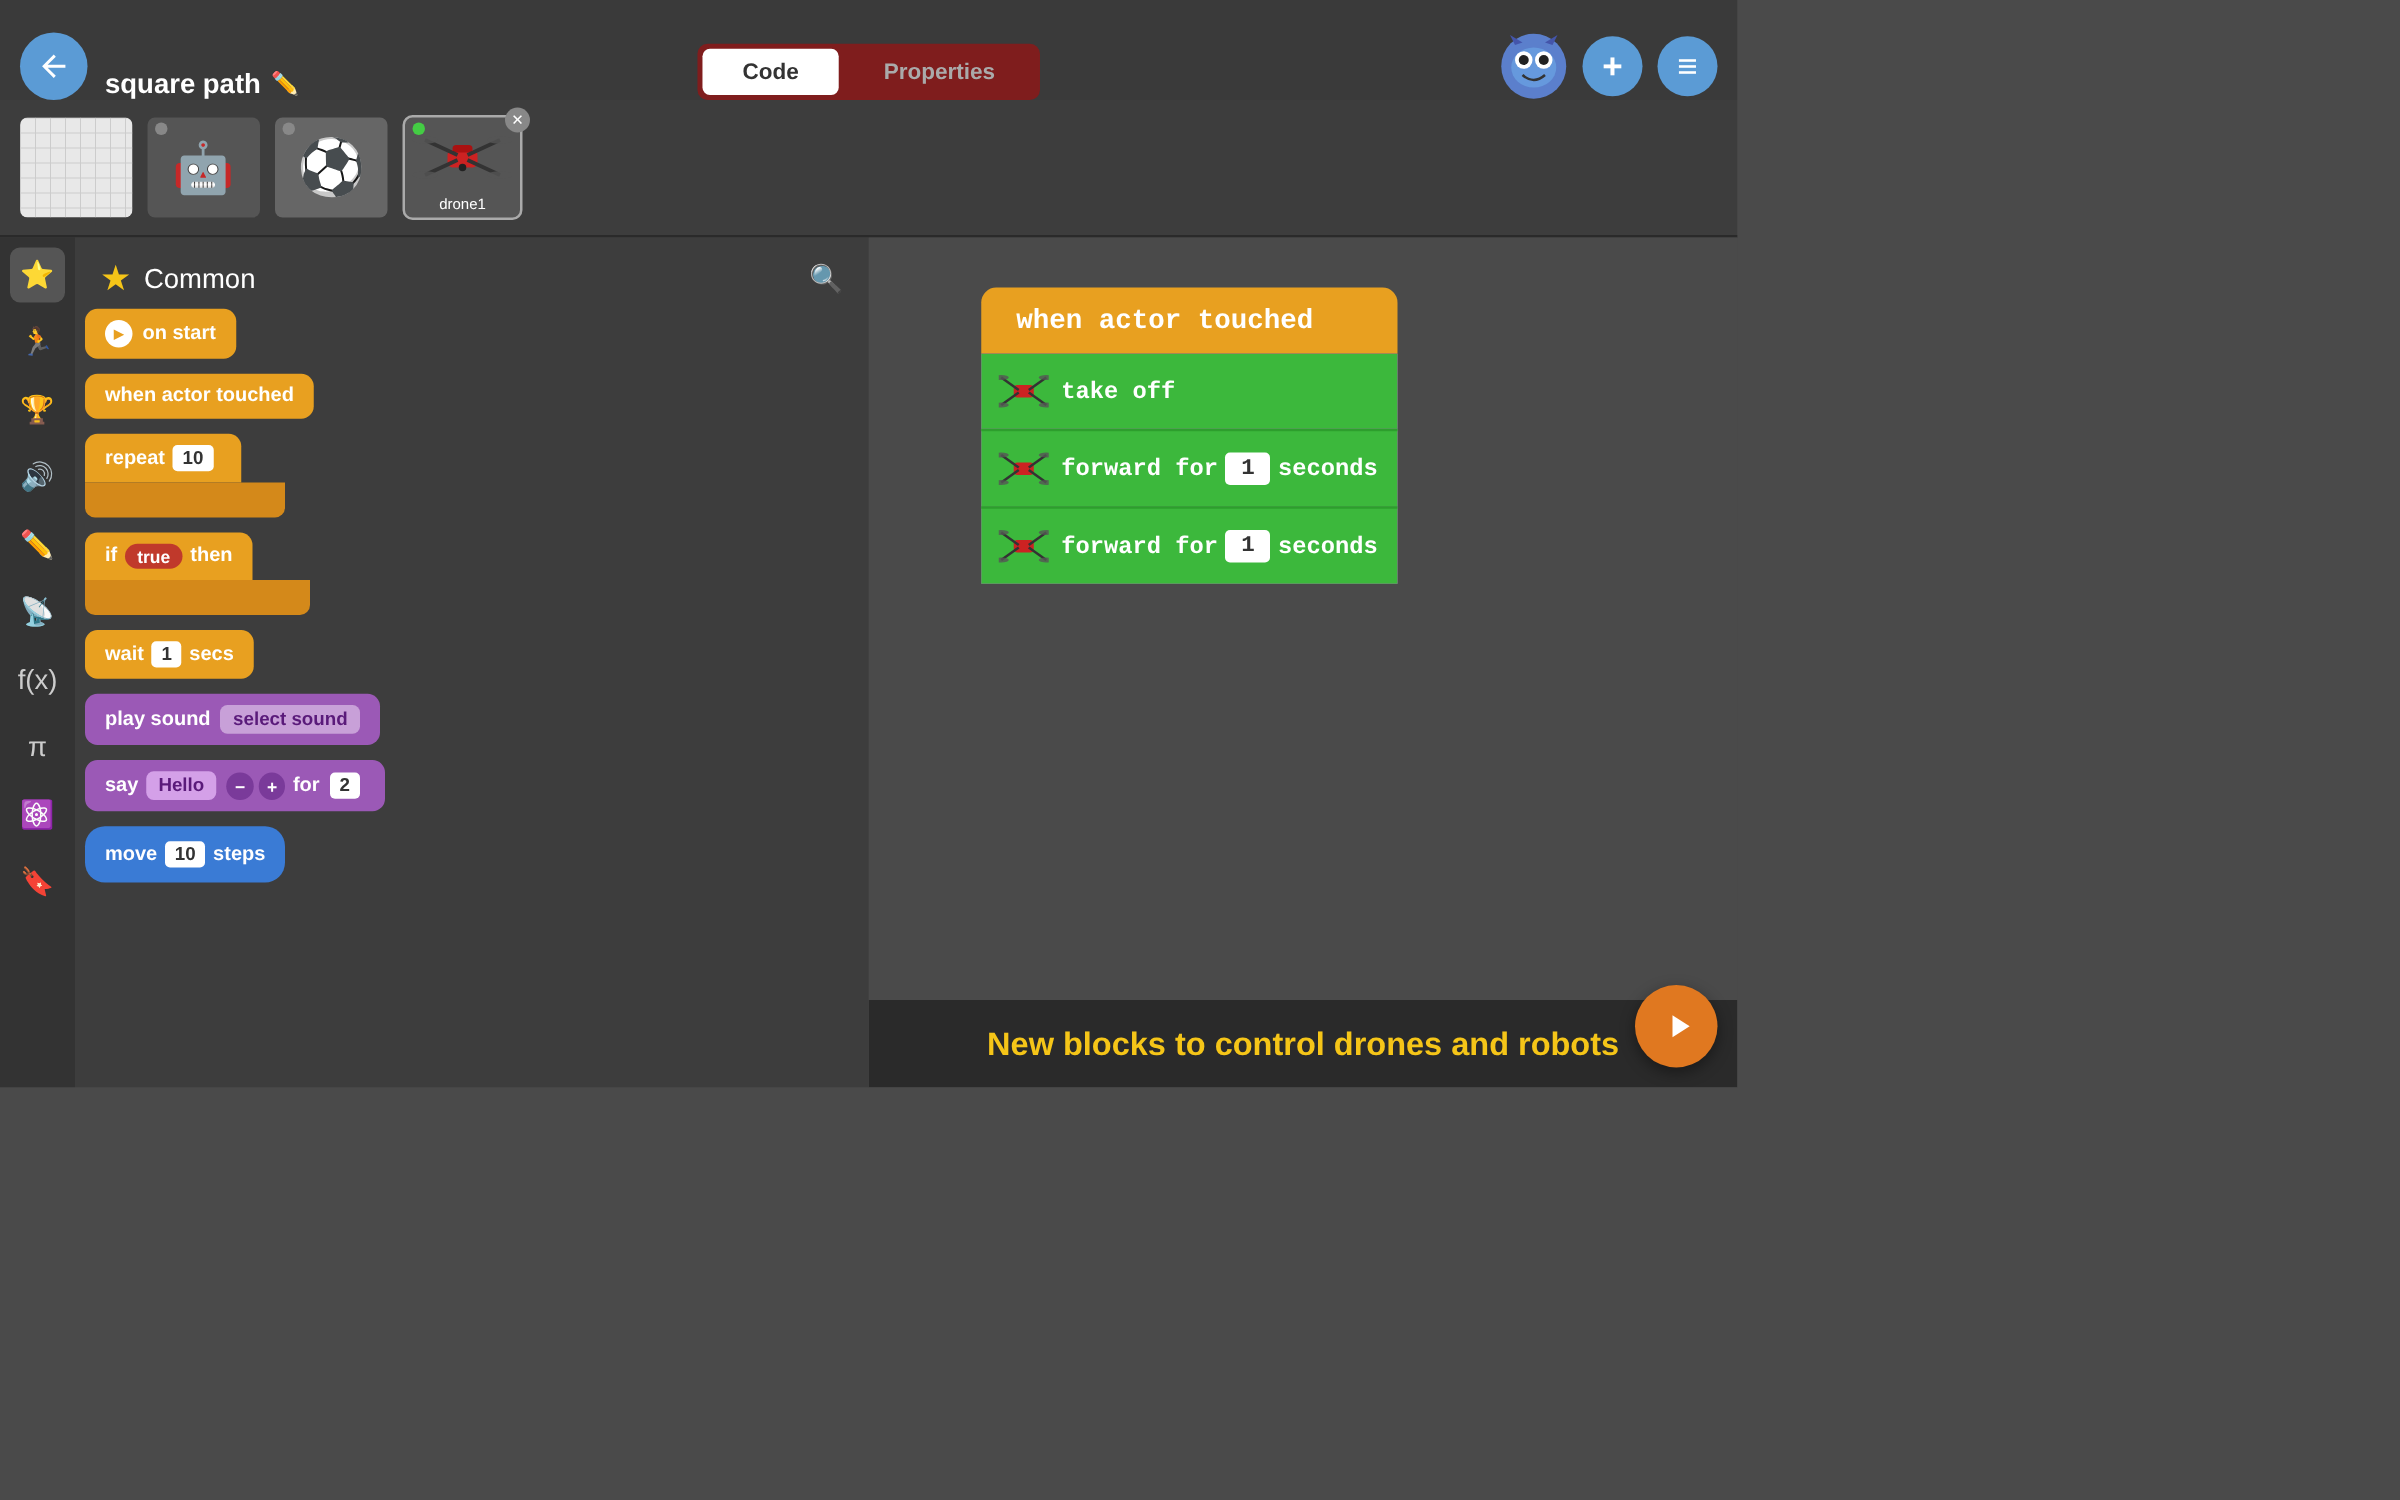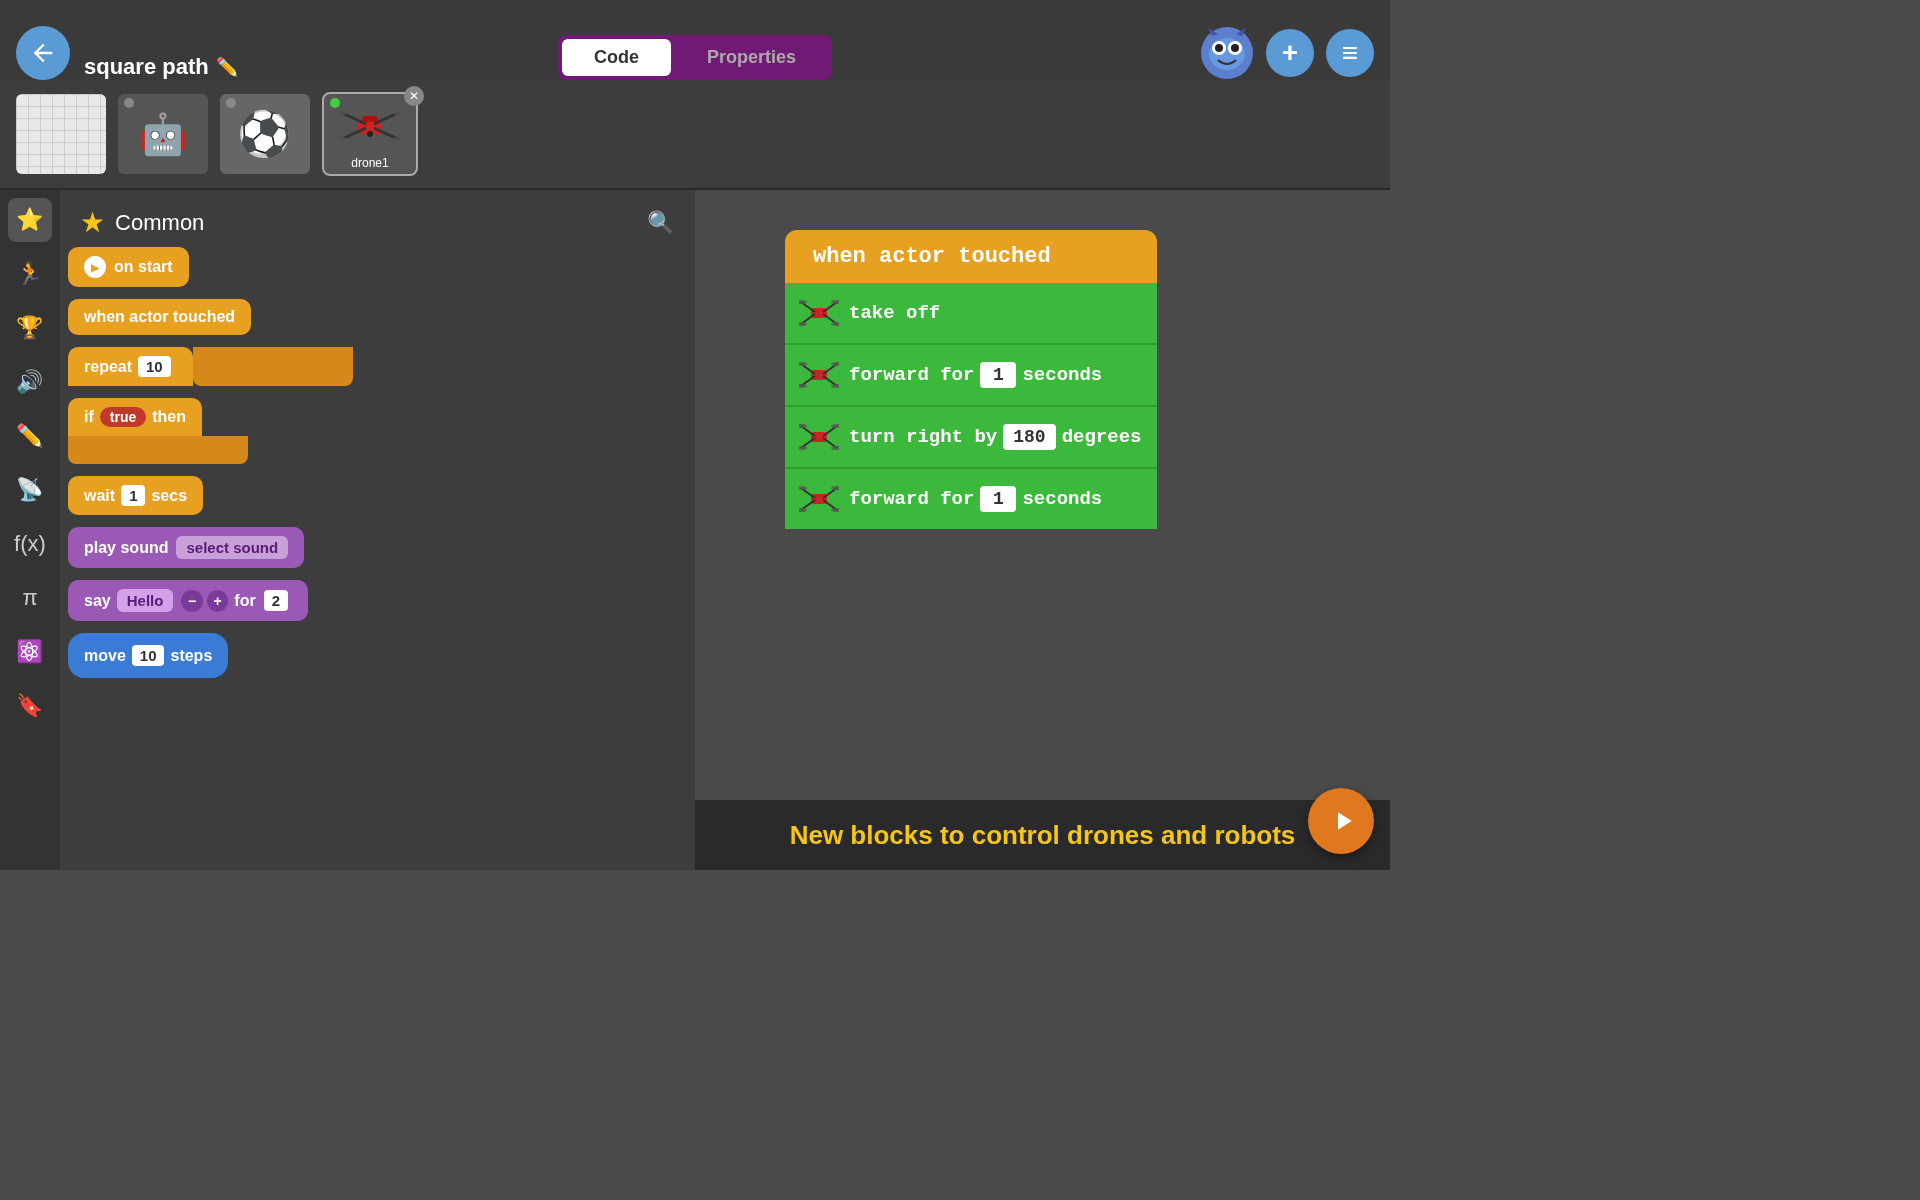--- a/index.html
+++ b/index.html
@@ -39,21 +39,21 @@
       font-weight: bold;
       margin-left: 14px;
       display: flex; align-items: center; gap: 8px;
     }
     .edit-icon { font-size: 18px; }
     .tab-group {
       position: absolute;
       left: 50%;
       transform: translateX(-50%);
       display: flex;
-      background: #701a75;
+      background: #7f1d1d;
       border-radius: 8px;
       padding: 4px;
       gap: 4px;
       margin-top: 22px;
     }
     .tab-btn {
       padding: 8px 32px;
       border-radius: 6px;
       border: none;
       font-size: 18px;
@@ -398,21 +398,21 @@
         </div>
       </div>
 
       <div style="margin-bottom:12px;">
         <div style="background:#e8a020;border-radius:10px;padding:9px 16px;display:inline-flex;align-items:center;font-size:16px;font-weight:bold;color:white;cursor:grab;">
           <span>when actor touched</span>
         </div>
       </div>
 
       <div style="margin-bottom:12px;">
-        <div style="display:flex;flex-direction:row;">
+        <div style="display:flex;flex-direction:column;">
           <div style="background:#e8a020;border-radius:10px 10px 0 0;padding:9px 16px;font-size:16px;font-weight:bold;color:white;cursor:grab;display:inline-flex;align-items:center;width:fit-content;">
             <span>repeat</span>
             <span style="background:white;color:#333;border-radius:4px;padding:2px 8px;font-size:15px;font-weight:bold;margin:0 6px;">10</span>
           </div>
           <div style="background:#d4891a;border-radius:0 0 8px 8px;padding:10px 16px 14px 28px;min-height:28px;width:160px;"></div>
         </div>
       </div>
 
       <div style="margin-bottom:12px;">
         <div style="display:flex;flex-direction:column;">
@@ -499,38 +499,20 @@
               <ellipse cx="38" cy="4" rx="6" ry="2" fill="#555" opacity="0.8"></ellipse>
               <ellipse cx="2" cy="26" rx="6" ry="2" fill="#555" opacity="0.8"></ellipse>
               <ellipse cx="38" cy="26" rx="6" ry="2" fill="#555" opacity="0.8"></ellipse>
             </svg>
           </div>
           <span>forward for</span>
           <span class="mb-input">1</span>
           <span>seconds</span>
         </div>
 
-        <div class="mb-row">
-          <div class="mb-drone">
-            <svg viewBox="0 0 40 30" width="40" height="30">
-              <rect x="12" y="10" width="16" height="10" rx="3" fill="#cc2222"></rect>
-              <line x1="2" y1="4" x2="16" y2="14" stroke="#333" stroke-width="2"></line>
-              <line x1="38" y1="4" x2="24" y2="14" stroke="#333" stroke-width="2"></line>
-              <line x1="2" y1="26" x2="16" y2="16" stroke="#333" stroke-width="2"></line>
-              <line x1="38" y1="26" x2="24" y2="16" stroke="#333" stroke-width="2"></line>
-              <ellipse cx="2" cy="4" rx="6" ry="2" fill="#555" opacity="0.8"></ellipse>
-              <ellipse cx="38" cy="4" rx="6" ry="2" fill="#555" opacity="0.8"></ellipse>
-              <ellipse cx="2" cy="26" rx="6" ry="2" fill="#555" opacity="0.8"></ellipse>
-              <ellipse cx="38" cy="26" rx="6" ry="2" fill="#555" opacity="0.8"></ellipse>
-            </svg>
-          </div>
-          <span>turn right by</span>
-          <span class="mb-input">180</span>
-          <span>degrees</span>
-        </div>
 
         <div class="mb-row">
           <div class="mb-drone">
             <svg viewBox="0 0 40 30" width="40" height="30">
               <rect x="12" y="10" width="16" height="10" rx="3" fill="#cc2222"></rect>
               <line x1="2" y1="4" x2="16" y2="14" stroke="#333" stroke-width="2"></line>
               <line x1="38" y1="4" x2="24" y2="14" stroke="#333" stroke-width="2"></line>
               <line x1="2" y1="26" x2="16" y2="16" stroke="#333" stroke-width="2"></line>
               <line x1="38" y1="26" x2="24" y2="16" stroke="#333" stroke-width="2"></line>
               <ellipse cx="2" cy="4" rx="6" ry="2" fill="#555" opacity="0.8"></ellipse>

